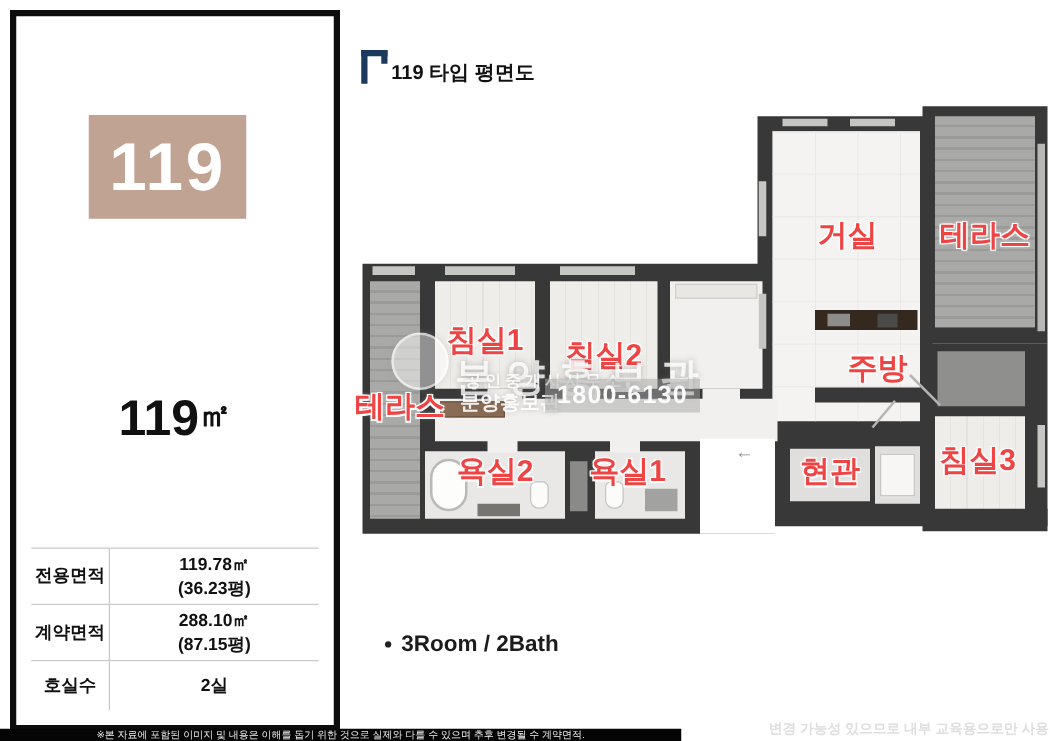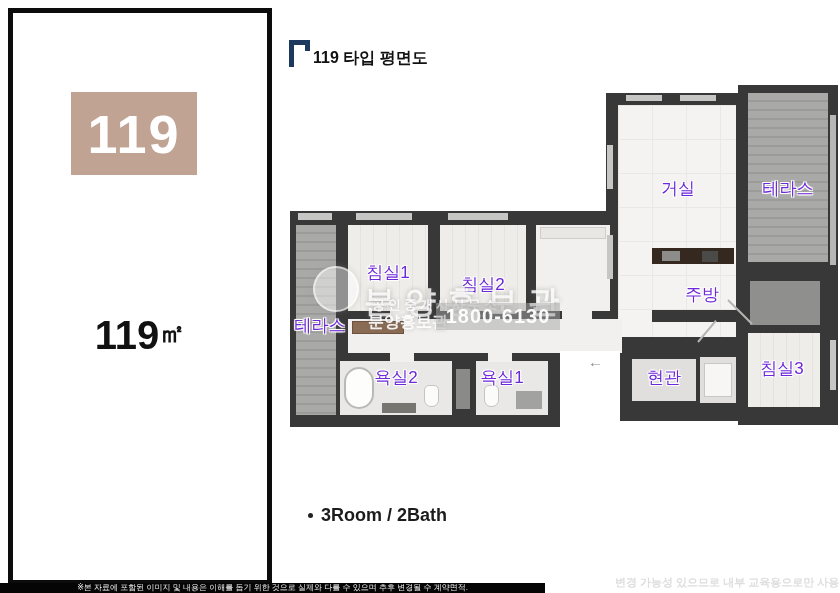--- a/index.html
+++ b/index.html
@@ -56,22 +56,22 @@
   .wood-v { background:repeating-linear-gradient(90deg,#efede9 0 12px,#e5e3df 12px 13px); }
   .planks-h { background:repeating-linear-gradient(180deg,#a9a9a7 0 7px,#9b9b99 7px 9px); }
   .bath-floor { background:#e9e8e6; }
   .entry-floor { background:#e0dfdd; }
   .hall-floor { background:#f1f0ee; }
   .utility { background:#8f8f8d; }
   .window { background:#c6c6c4; }
   .window2 { background:#b7b7b5; }
   .gap { background:#f1f0ee; }
 
-  .room-label { position:absolute; transform:translate(-50%,-50%); font-size:17px; font-weight:400;
-    color:#6d28d9; white-space:nowrap; z-index:7;
+  .room-label { position:absolute; transform:translate(-50%,-50%); font-size:24px; font-weight:700;
+    color:#ef4444; white-space:nowrap; z-index:7;
     text-shadow:-1px -1px 0 #fff,1px -1px 0 #fff,-1px 1px 0 #fff,1px 1px 0 #fff,0 0 3px #fff; }
 
   .counter { background:#35291f; }
   .appliance1 { background:#8c8c8a; }
   .appliance2 { background:#4a4a48; }
   .console { background:#8a6b53; border:1px solid #6e523d; }
   .tub { background:#fdfdfc; border:2px solid #b9b9b7; border-radius:16px; }
   .toilet { background:#fbfbfa; border:1px solid #c4c4c2; border-radius:5px 5px 7px 7px; }
   .sink-dark { background:#77756f; }
   .mat { background:#a2a2a0; }
@@ -104,20 +104,42 @@
 </style>
 </head>
 <body>
 
 <div class="page">
 
   <div class="left-panel">
     <div class="unit-badge" style="background:#c0a392;">119</div>
     <div class="area-label"><span>119</span><span class="unit">㎡</span></div>
 
+    <div class="spec-table">
+      <div class="spec-row">
+        <div class="spec-label">전용면적</div>
+        <div class="spec-value">
+          <span>119.78㎡</span>
+          <span>(36.23평)</span>
+        </div>
+      </div>
+      <div class="spec-row">
+        <div class="spec-label">계약면적</div>
+        <div class="spec-value">
+          <span>288.10㎡</span>
+          <span>(87.15평)</span>
+        </div>
+      </div>
+      <div class="spec-row last">
+        <div class="spec-label">호실수</div>
+        <div class="spec-value">
+          <span>2실</span>
+        </div>
+      </div>
+    </div>
 
   </div>
 
   <div class="plan-header">
     <div class="bracket">
       <div class="b-top"></div>
         <div class="b-left"></div>
         <div class="b-right"></div>
     </div>
     <div class="plan-title">119 타입 평면도</div>

